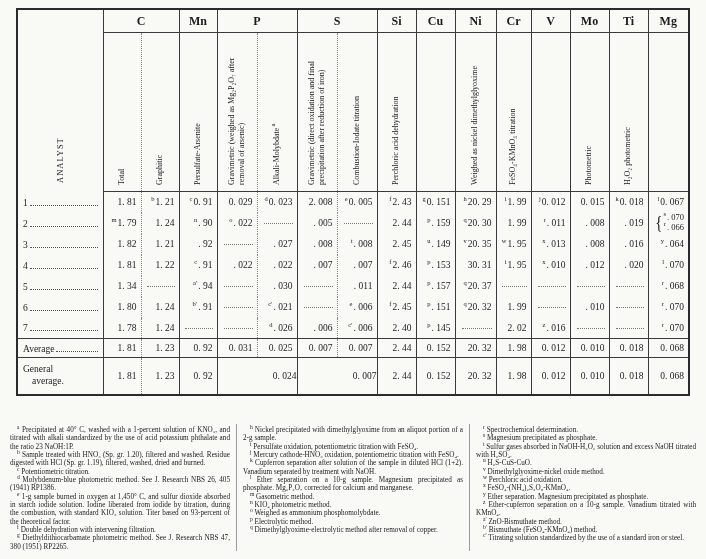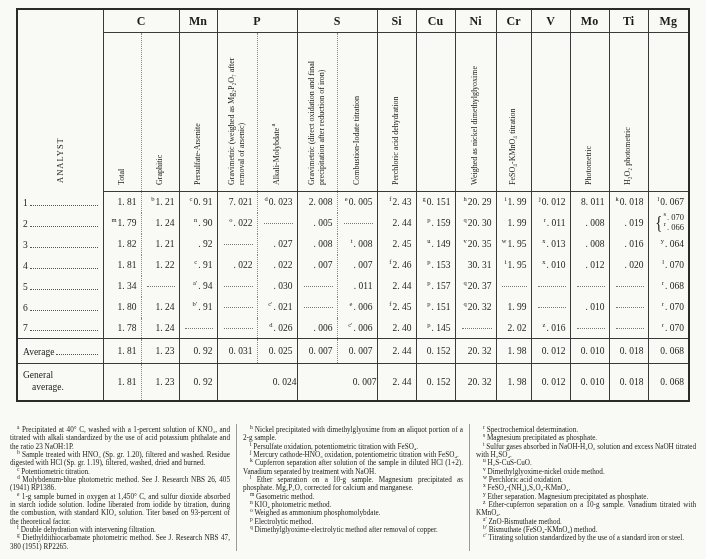--- a/index.html
+++ b/index.html
@@ -17,21 +17,21 @@
         border-left:1px solid #3a3a3a;border-bottom:1px solid #3a3a3a;}
   .meth.dot{border-left:1px dotted #888;}
   .vlab{display:inline-block;writing-mode:vertical-rl;transform:rotate(180deg);
         height:150px;font-size:8px;line-height:1.3;text-align:left;}
   .vlab-a{height:168px;font-size:8.5px;letter-spacing:1px;}
   tbody td{border-left:1px solid #3a3a3a;font-size:9.5px;text-align:right;
            padding-right:4px;white-space:nowrap;}
   tbody td.dot{border-left:1px dotted #888;}
   tbody td.ctr{text-align:right;padding-right:0;}
   tbody tr{height:21px;}
-  tbody tr.avg{height:25px;}
+  tbody tr.avg{height:19px;}
   tbody tr.avg td, tbody tr.gavg td{border-top:1px solid #3a3a3a;}
   tbody tr.gavg{height:37px;}
   td.rowlabel{border-left:none;text-align:left;padding:0 2px 0 5px;}
   .rl{display:flex;align-items:baseline;}
   .rl .lbl{font-size:9.5px;}
   .rl .dots{flex:1;border-bottom:1px dotted #555;margin:0 3px 2px 2px;height:8px;}
   .glines div{font-size:9.5px;line-height:1.2;}
   .glines div:nth-child(2){padding-left:9px;}
   sup.ref{font-size:6.5px;line-height:0;vertical-align:super;margin-right:1px;}
   span.leader{display:inline-block;width:82%;border-bottom:1px dotted #777;margin-bottom:2px;}
@@ -107,30 +107,30 @@
           <tr>
             <td class="rowlabel">
               <div class="rl">
                 <span class="lbl">1</span>
                 <span class="dots"></span>
               </div>
             </td>
             <td>1. 81</td>
             <td class="dot"><sup class="ref">b</sup>1. 21</td>
             <td><sup class="ref">c</sup>0. 91</td>
-            <td>7. 021</td>
+            <td>0. 029</td>
             <td class="dot"><sup class="ref">d</sup>0. 023</td>
             <td>2. 008</td>
             <td class="dot"><sup class="ref">e</sup>0. 005</td>
             <td><sup class="ref">f</sup>2. 43</td>
             <td><sup class="ref">g</sup>0. 151</td>
             <td><sup class="ref">h</sup>20. 29</td>
             <td><sup class="ref">i</sup>1. 99</td>
             <td><sup class="ref">j</sup>0. 012</td>
-            <td>8. 011</td>
+            <td>0. 015</td>
             <td><sup class="ref">k</sup>0. 018</td>
             <td><sup class="ref">l</sup>0. 067</td>
           </tr>
           <tr>
             <td class="rowlabel">
               <div class="rl">
                 <span class="lbl">2</span>
                 <span class="dots"></span>
               </div>
             </td>

